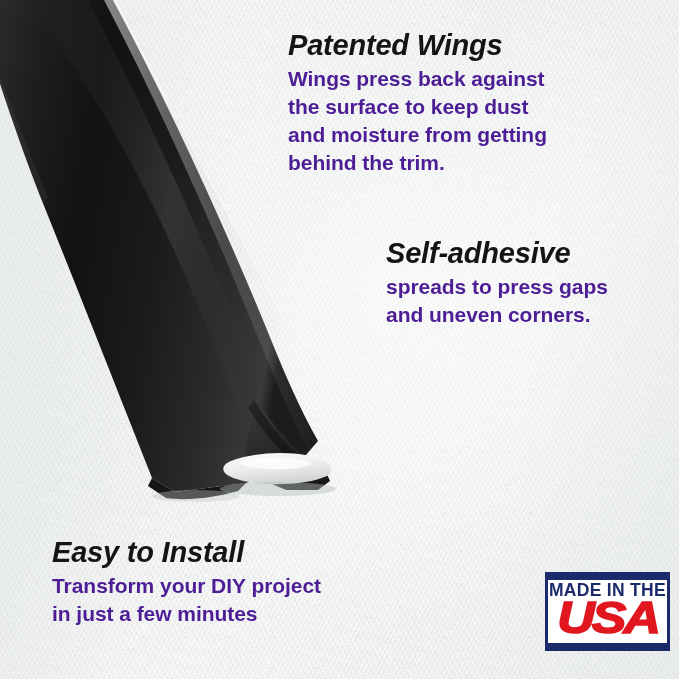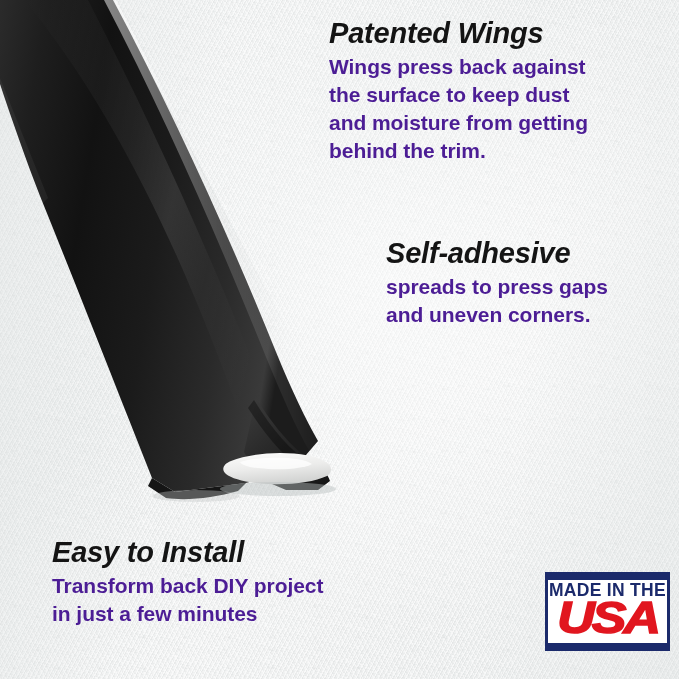--- a/index.html
+++ b/index.html
@@ -73,21 +73,21 @@
   .feature p {
     margin: 0;
     font-size: 21px;
     line-height: 1.33;
     color: #4c1d95;
     letter-spacing: -0.05px;
     font-weight: bold;
   }
   .feature p .ln { display: block; white-space: nowrap; }
 
-  #feat-wings      { left: 288px; top: 18px; margin-left: 41px;  }
+  #feat-wings      { left: 288px; top: 30px;  }
   #feat-adhesive   { left: 386px; top: 238px; }
   #feat-wedge      { left: 337px; top: 425px; }
   #feat-install    { left: 52px;  top: 537px; }
 
   
   #usa-badge {
     position: absolute;
     left: 545px;
     top: 572px;
     width: 125px;
@@ -260,21 +260,21 @@
       <span class="ln">and uneven corners.</span>
     </p>
   </div>
 
   <div class="feature" id="feat-wedge">
   </div>
 
   <div class="feature" id="feat-install">
     <h2>Easy to Install</h2>
     <p>
-      <span class="ln">Transform back DIY project</span>
+      <span class="ln">Transform your DIY project</span>
       <span class="ln">in just a few minutes</span>
     </p>
   </div>
 
   <div id="usa-badge">
     <span class="made-line">MADE IN THE</span>
     <span class="usa-line">USA</span>
   </div>
 
 </div>

